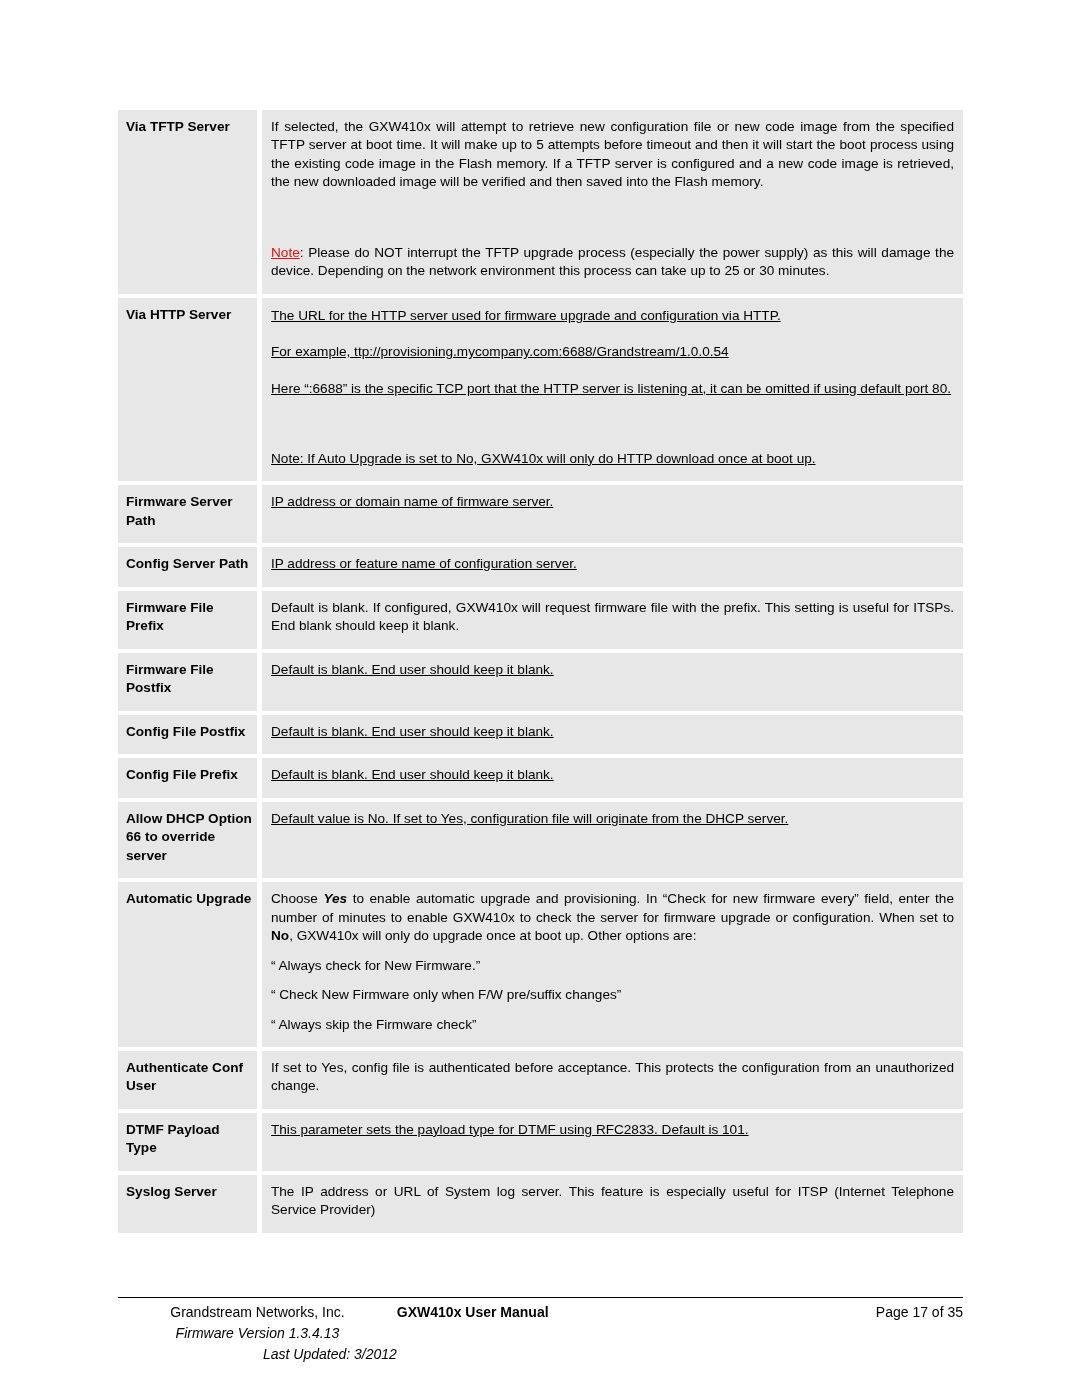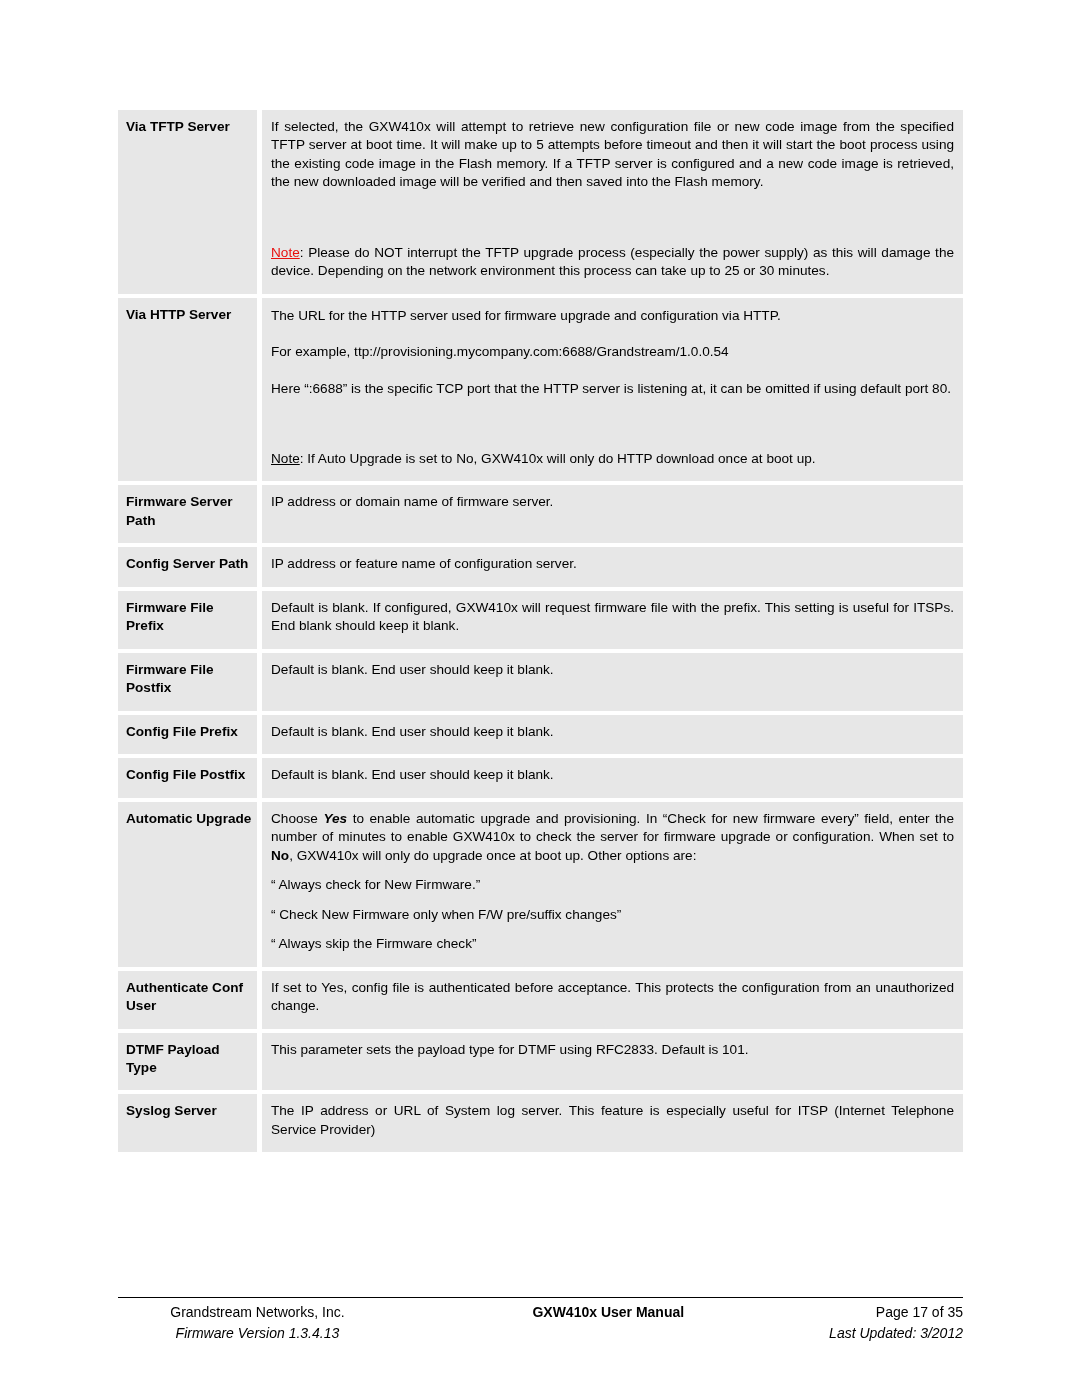--- a/index.html
+++ b/index.html
@@ -62,21 +62,21 @@
   .note-red {
     color: #e8100f;
     text-decoration: underline;
   }
   .note-black {
     color: #000000;
     text-decoration: underline;
   }
   .bi { font-weight: bold; font-style: italic; }
   .b  { font-weight: bold; }
-  .nojust { text-align: left; }
+  .nojust { text-align: left; text-decoration: underline; }
   .bullet { text-align: left; margin-top: 11px !important; }
   .tight { line-height: 1.42; }
 
   
   .footer {
     position: absolute;
     left: 118px;
     top: 1297px;
     width: 845px;
   }
@@ -86,23 +86,23 @@
     margin: 0 0 4px 0;
     width: 845px;
   }
   .footer-row {
     display: flex;
     width: 100%;
     font-size: 14px;
     line-height: 1.5;
   }
   .footer-left  { width: 33%; text-align: center; }
-  .footer-mid   { width: 34%; text-align: right; font-weight: bold; }
+  .footer-mid   { width: 34%; text-align: left; font-weight: bold; }
   .footer-right { width: 33%; text-align: right; }
-  .footer-row.second { font-style: italic; }
+  .footer-row.second { font-style: italic; flex-direction: column; }
 </style>
 </head>
 <body>
 
 <div class="page">
 
   <table class="spec-table">
     <tbody>
 
       <tr>
@@ -139,29 +139,33 @@
         <td class="label">Firmware File Prefix</td>
         <td class="desc">Default is blank.  If configured, GXW410x will request firmware file with the prefix.  This setting is useful for ITSPs.  End blank should keep it blank.</td>
       </tr>
 
       <tr>
         <td class="label">Firmware File Postfix</td>
         <td class="desc nojust">Default is blank.  End user should keep it blank.</td>
       </tr>
 
       <tr>
+        <td class="label">Config File Postfix</td>
+        <td class="desc nojust">Default is blank.  End user should keep it blank.</td>
+      </tr>
+
+      <tr>
         <td class="label">Config File Prefix</td>
         <td class="desc nojust">Default is blank.  End user should keep it blank.</td>
       </tr>
 
       <tr>
-        <td class="label">Config File Postfix</td>
-        <td class="desc nojust">Default is blank.  End user should keep it blank.</td>
-      </tr>
-
+        <td class="label">Allow DHCP Option 66 to override server</td>
+        <td class="desc nojust">Default value is No. If set to Yes, configuration file will originate from the DHCP server.</td>
+      </tr>
 
       <tr>
         <td class="label">Automatic Upgrade</td>
         <td class="desc">
           <p><span>Choose </span><span class="bi">Yes</span><span> to enable automatic upgrade and provisioning.  In “Check for new firmware every” field, enter the number of minutes to enable GXW410x to check the server for firmware upgrade or configuration.  When set to </span><span class="b">No</span><span>, GXW410x will only do upgrade once at boot up. Other options are:</span></p>
           <p class="bullet">“ Always check for New Firmware.”</p>
           <p class="bullet">“ Check New Firmware only when F/W pre/suffix changes”</p>
           <p class="bullet">“ Always skip the Firmware check”</p>
         </td>
       </tr>

